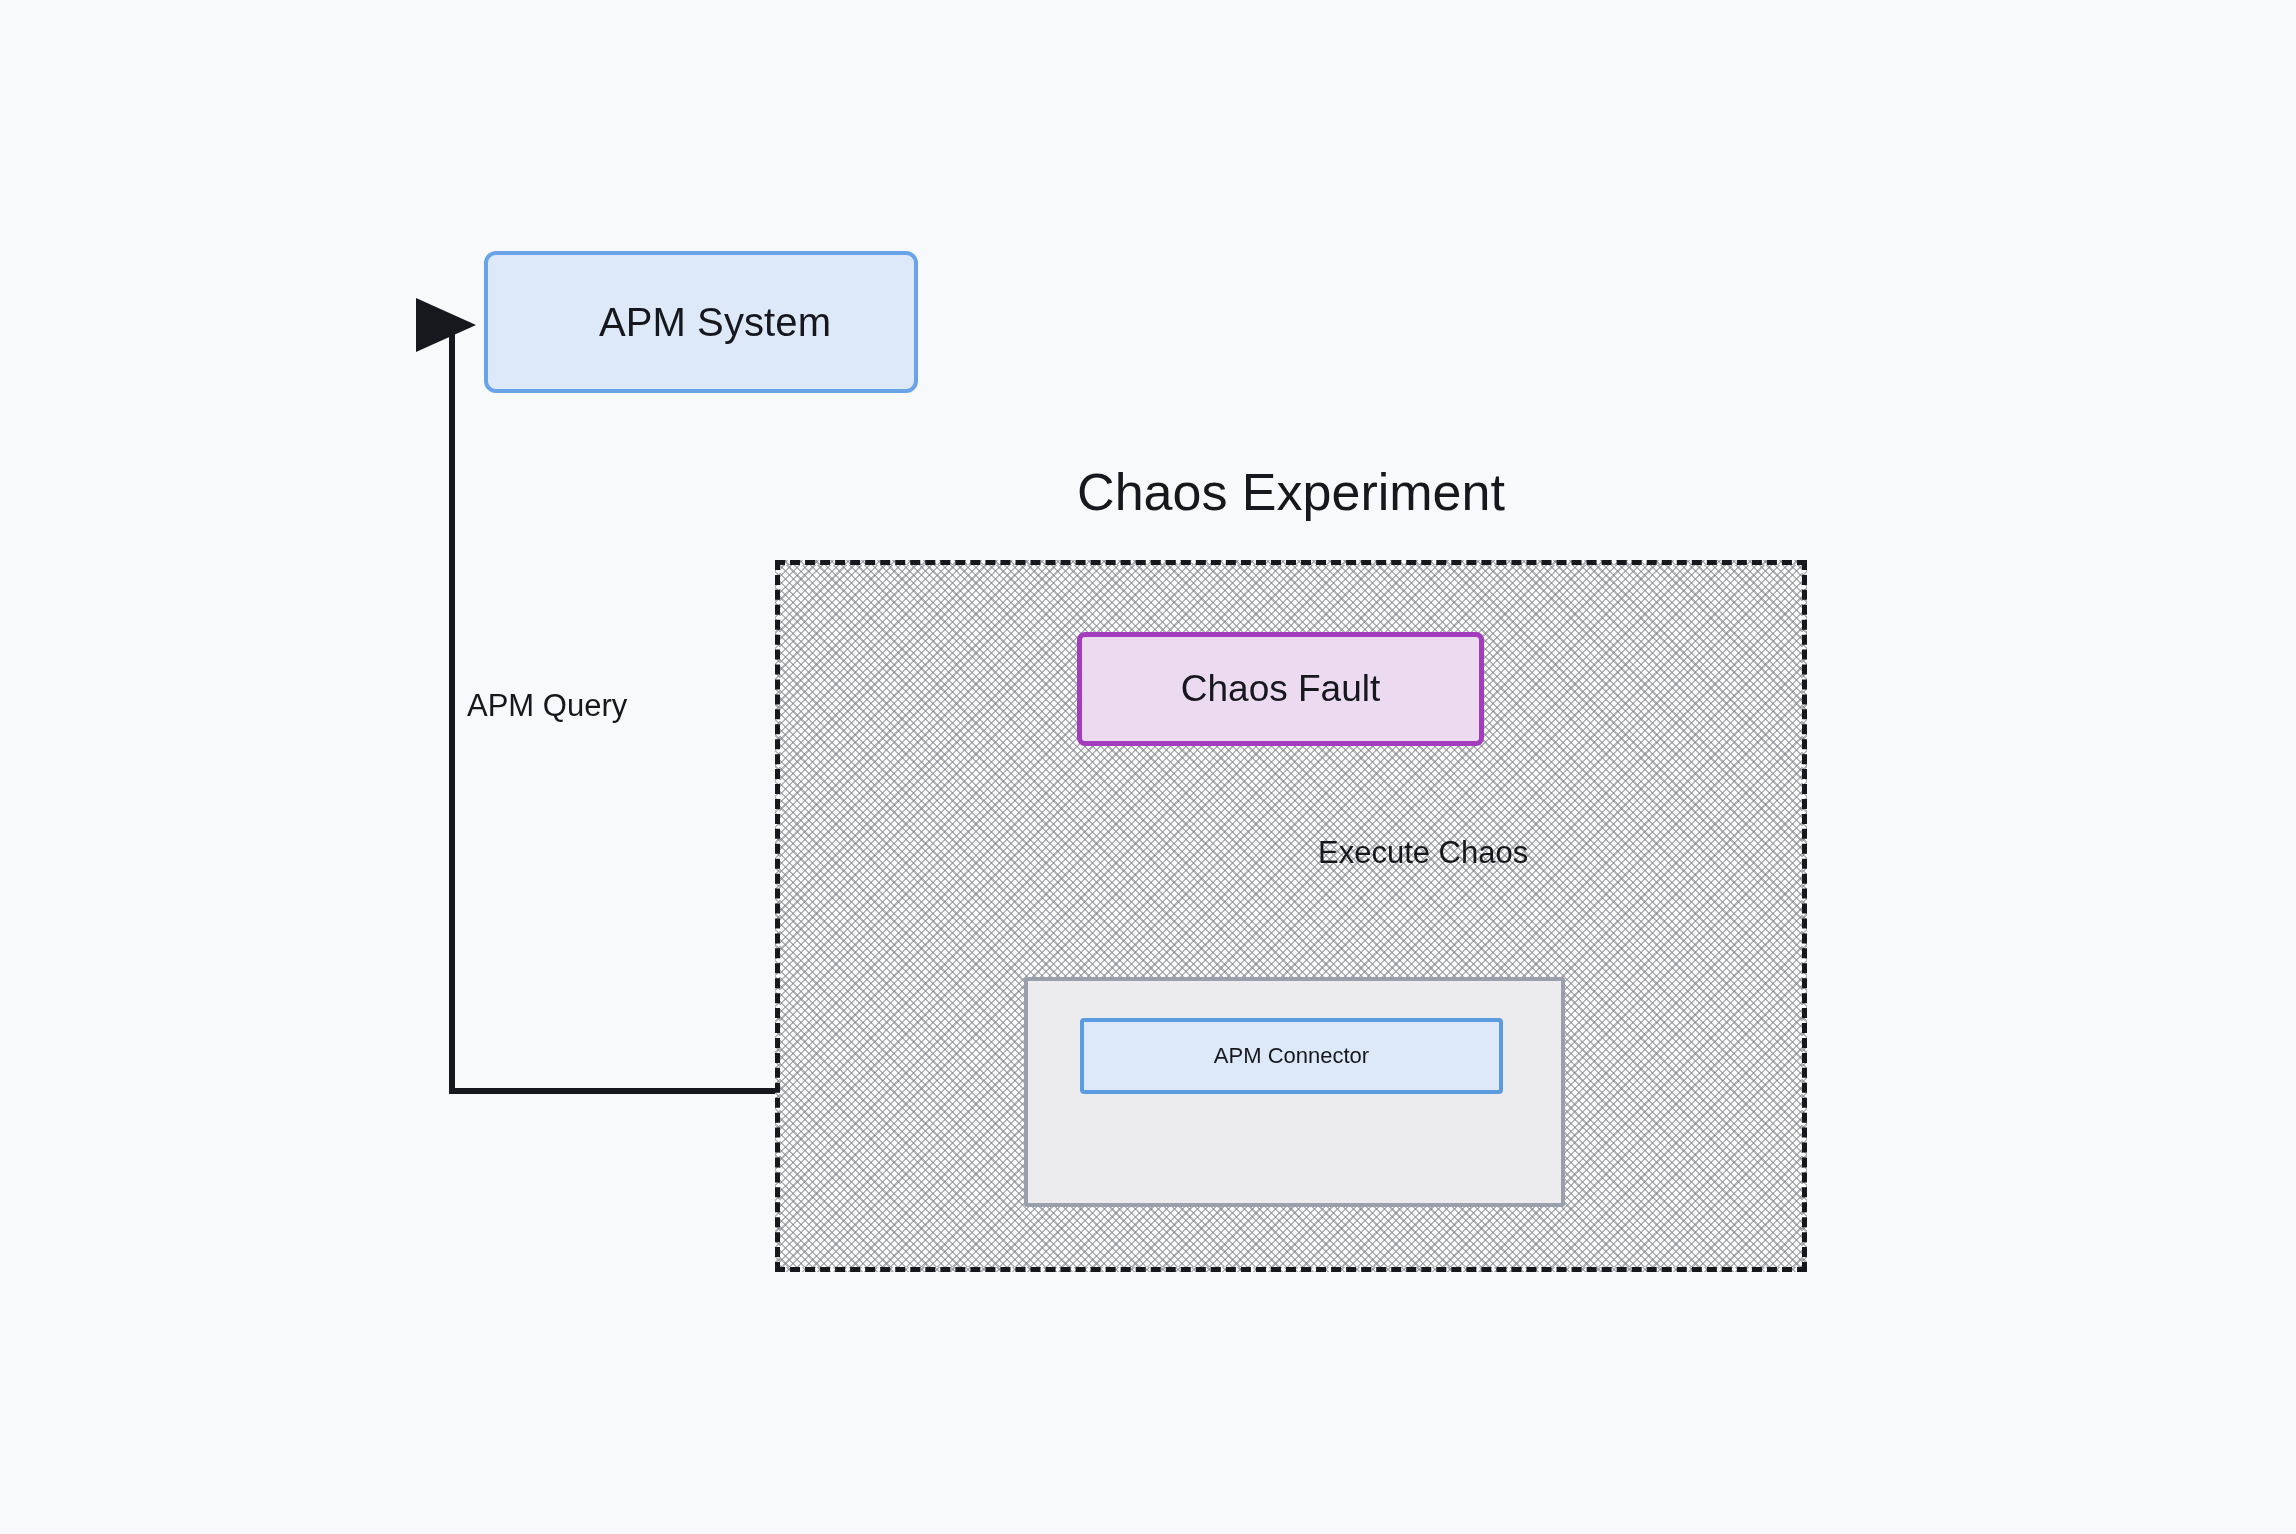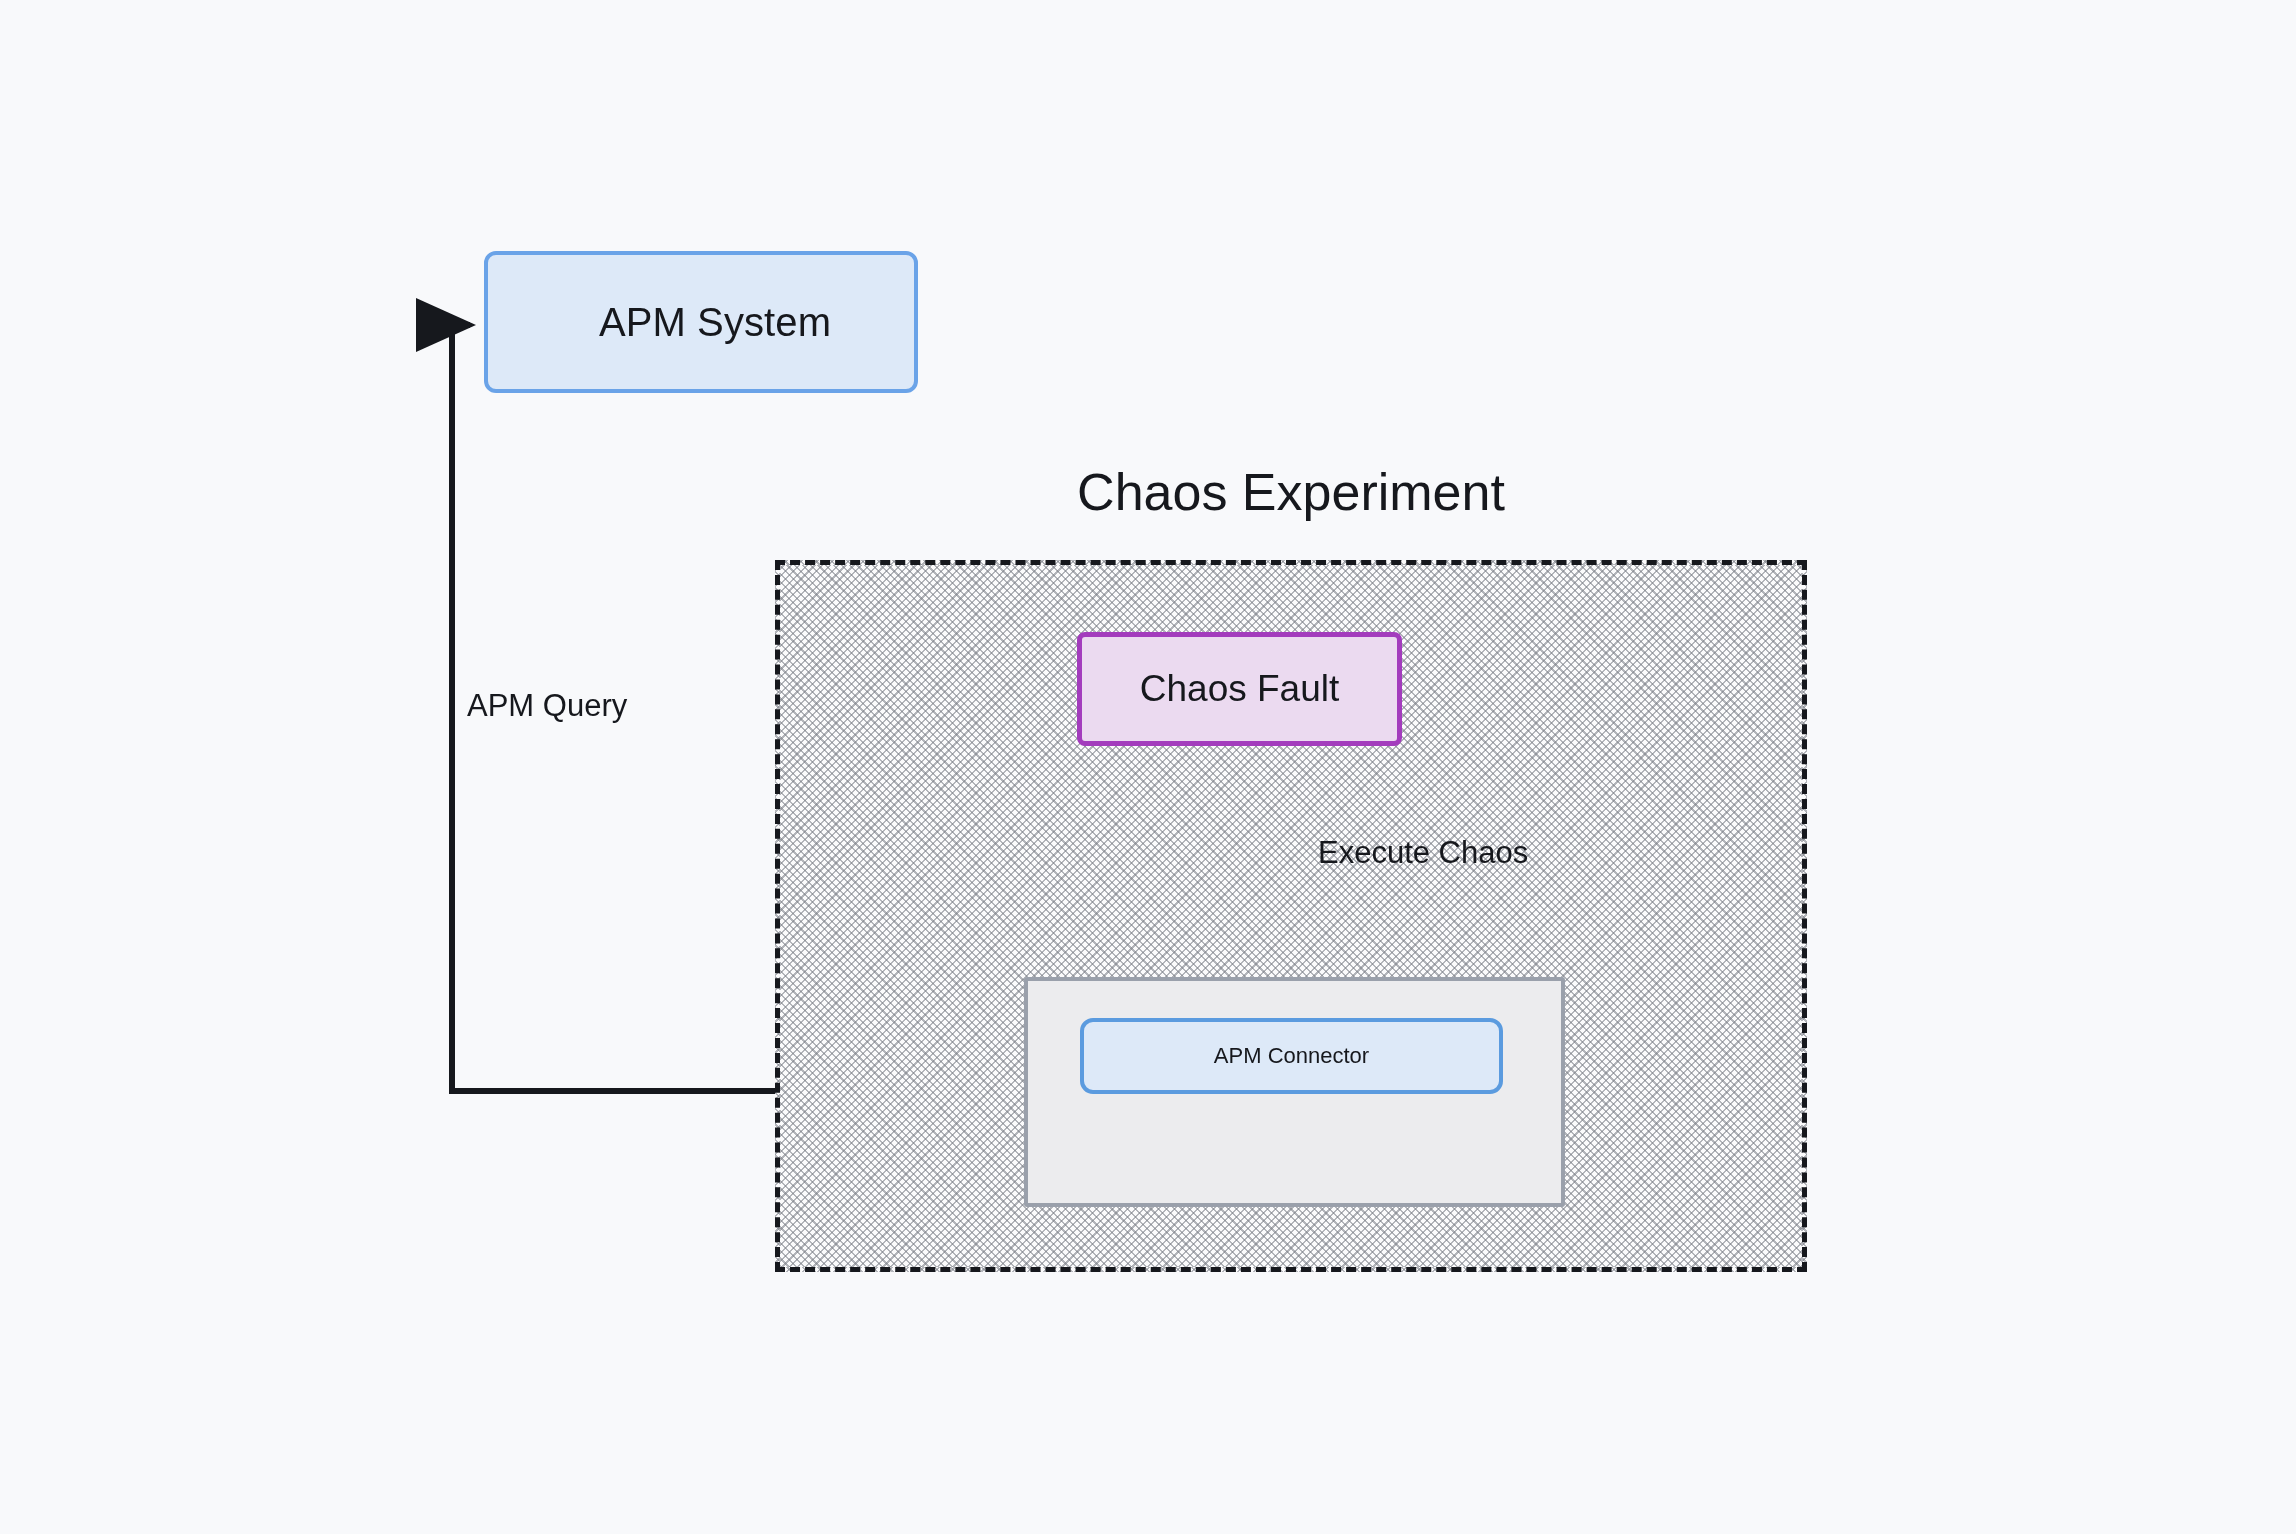--- a/index.html
+++ b/index.html
@@ -70,21 +70,21 @@
     background-color: #fbfbfc;
     background-image:
       repeating-linear-gradient(45deg,  rgba(120,124,132,0.55) 0px, rgba(120,124,132,0.55) 1.6px, rgba(0,0,0,0) 1.6px, rgba(0,0,0,0) 5.5px),
       repeating-linear-gradient(-45deg, rgba(120,124,132,0.55) 0px, rgba(120,124,132,0.55) 1.6px, rgba(0,0,0,0) 1.6px, rgba(0,0,0,0) 5.5px);
   }
 
   
   #chaos-fault {
     left: 1077px;
     top: 632px;
-    width: 325px;
+    width: 407px;
     height: 114px;
     background: #ebdaf0;
     border: 5px solid #a33cbd;
     border-radius: 8px;
     font-size: 37px;
   }
 
   
   #apm-probe {
     left: 1024px;
@@ -109,21 +109,21 @@
   
   #apm-connector {
     position: absolute;
     left: 52px;
     top: 37px;
     width: 423px;
     height: 76px;
     box-sizing: border-box;
     background: #dde9f8;
     border: 4px solid #5b9bdf;
-    border-radius: 13px;
+    border-radius: 4px;
     display: flex;
     align-items: center;
     justify-content: center;
     font-size: 22px;
     color: #16181d;
   }
 
   
   .edge-label {
     position: absolute;

